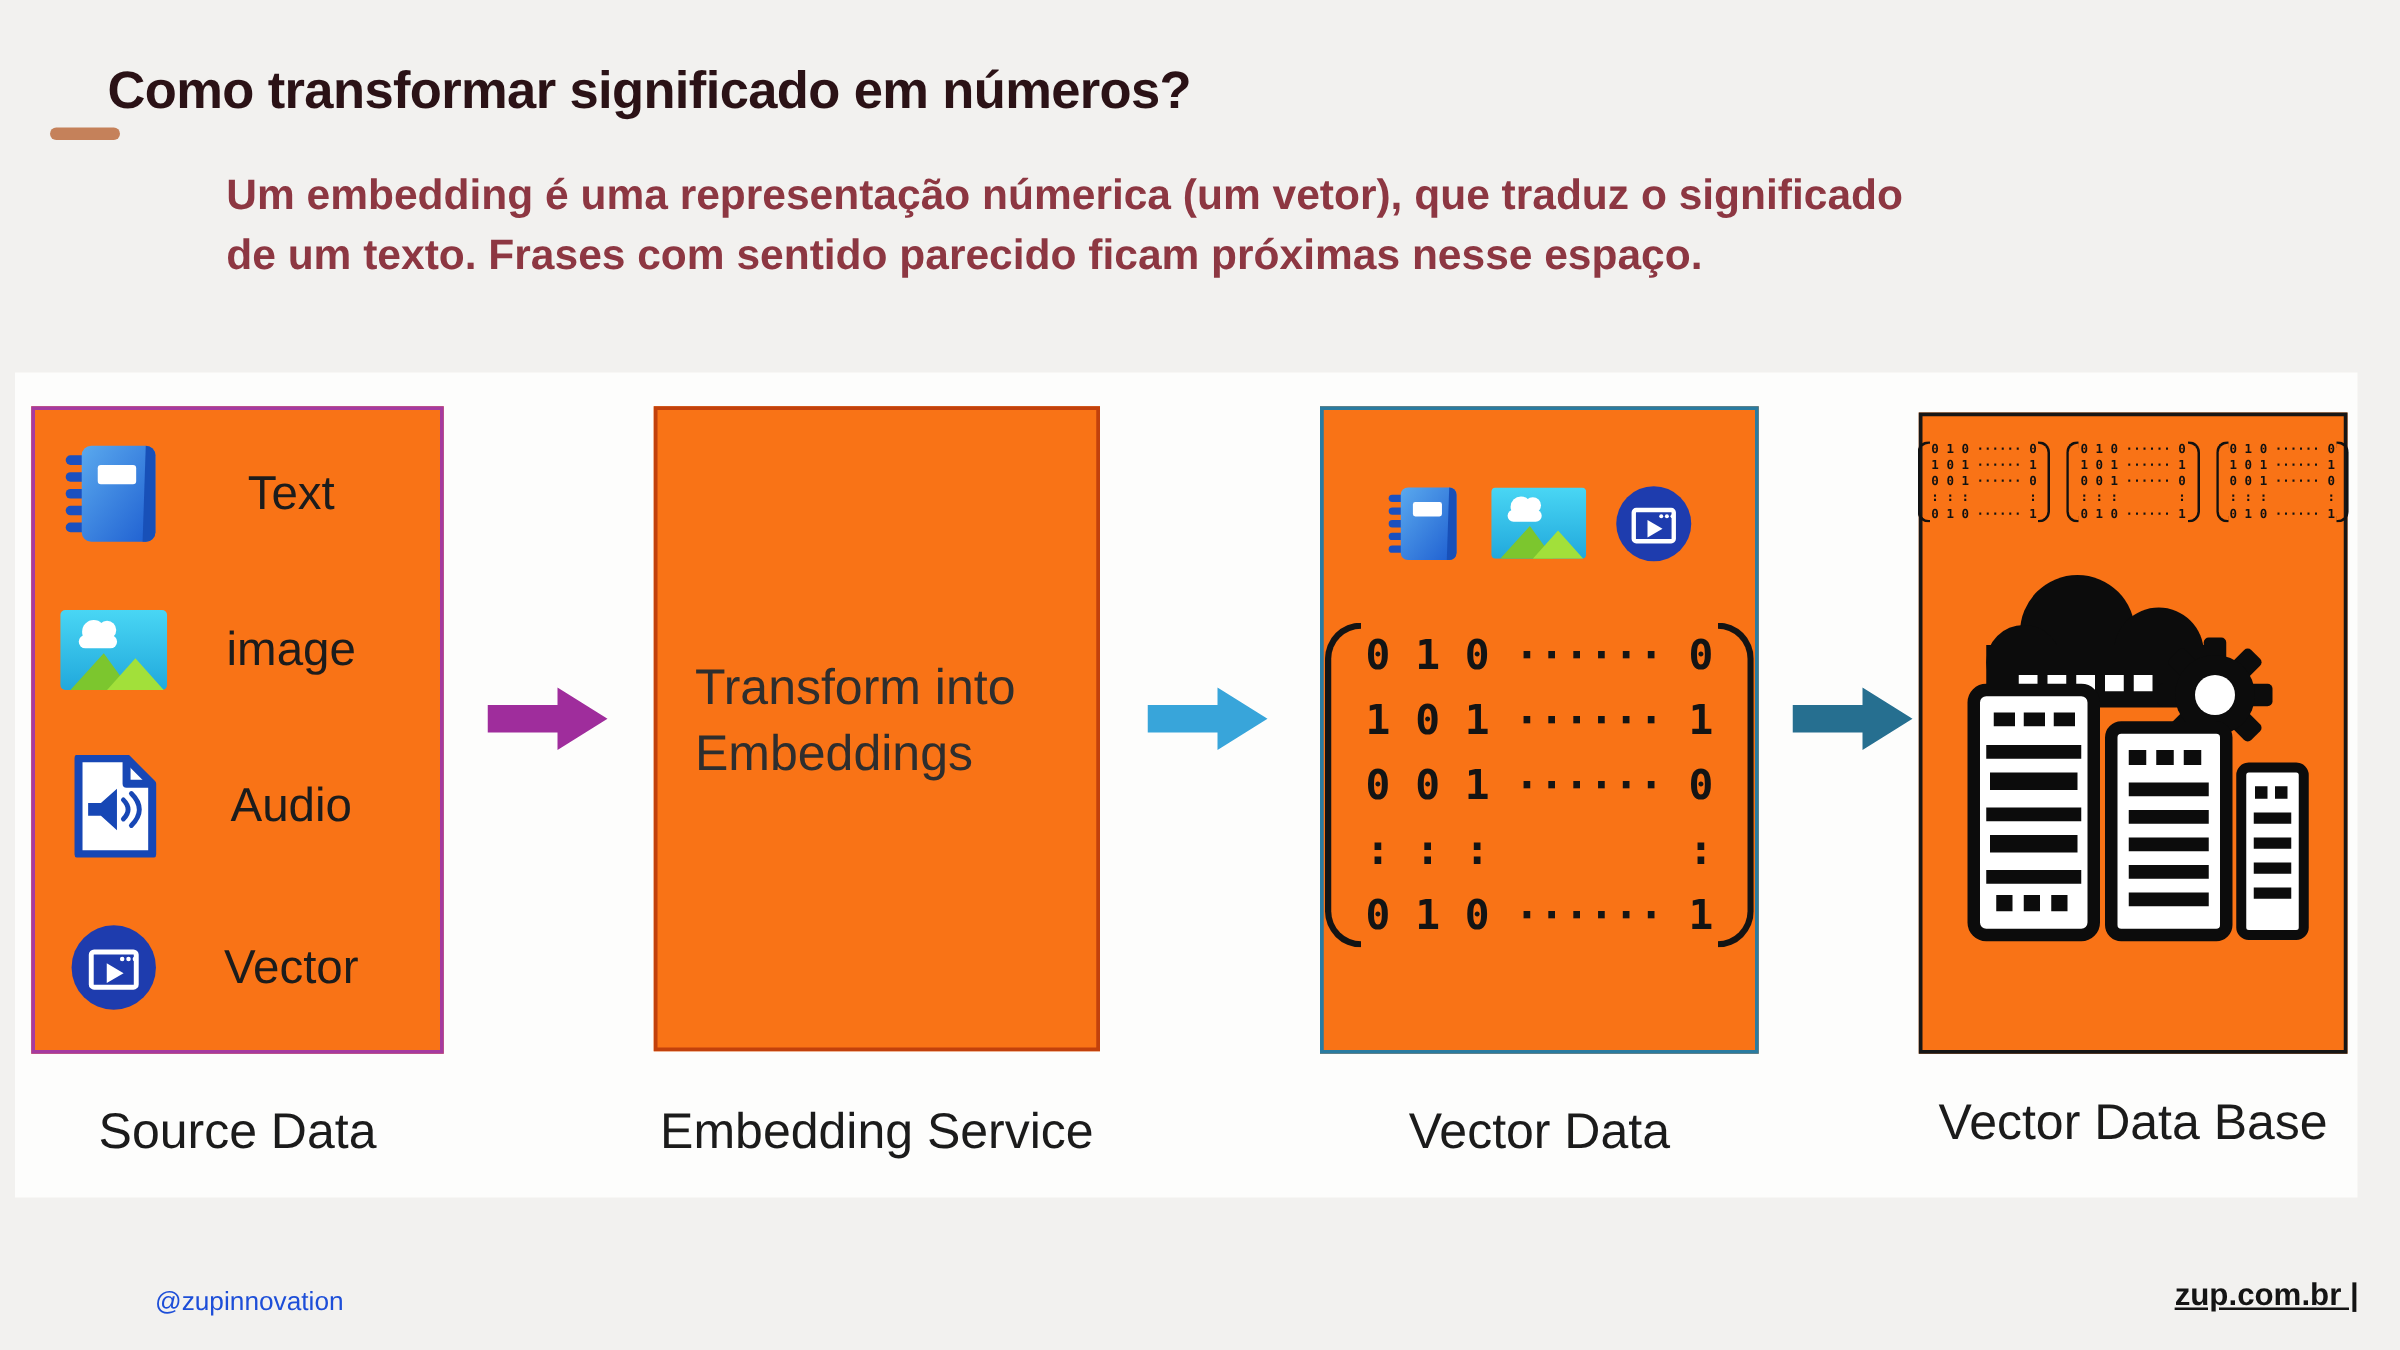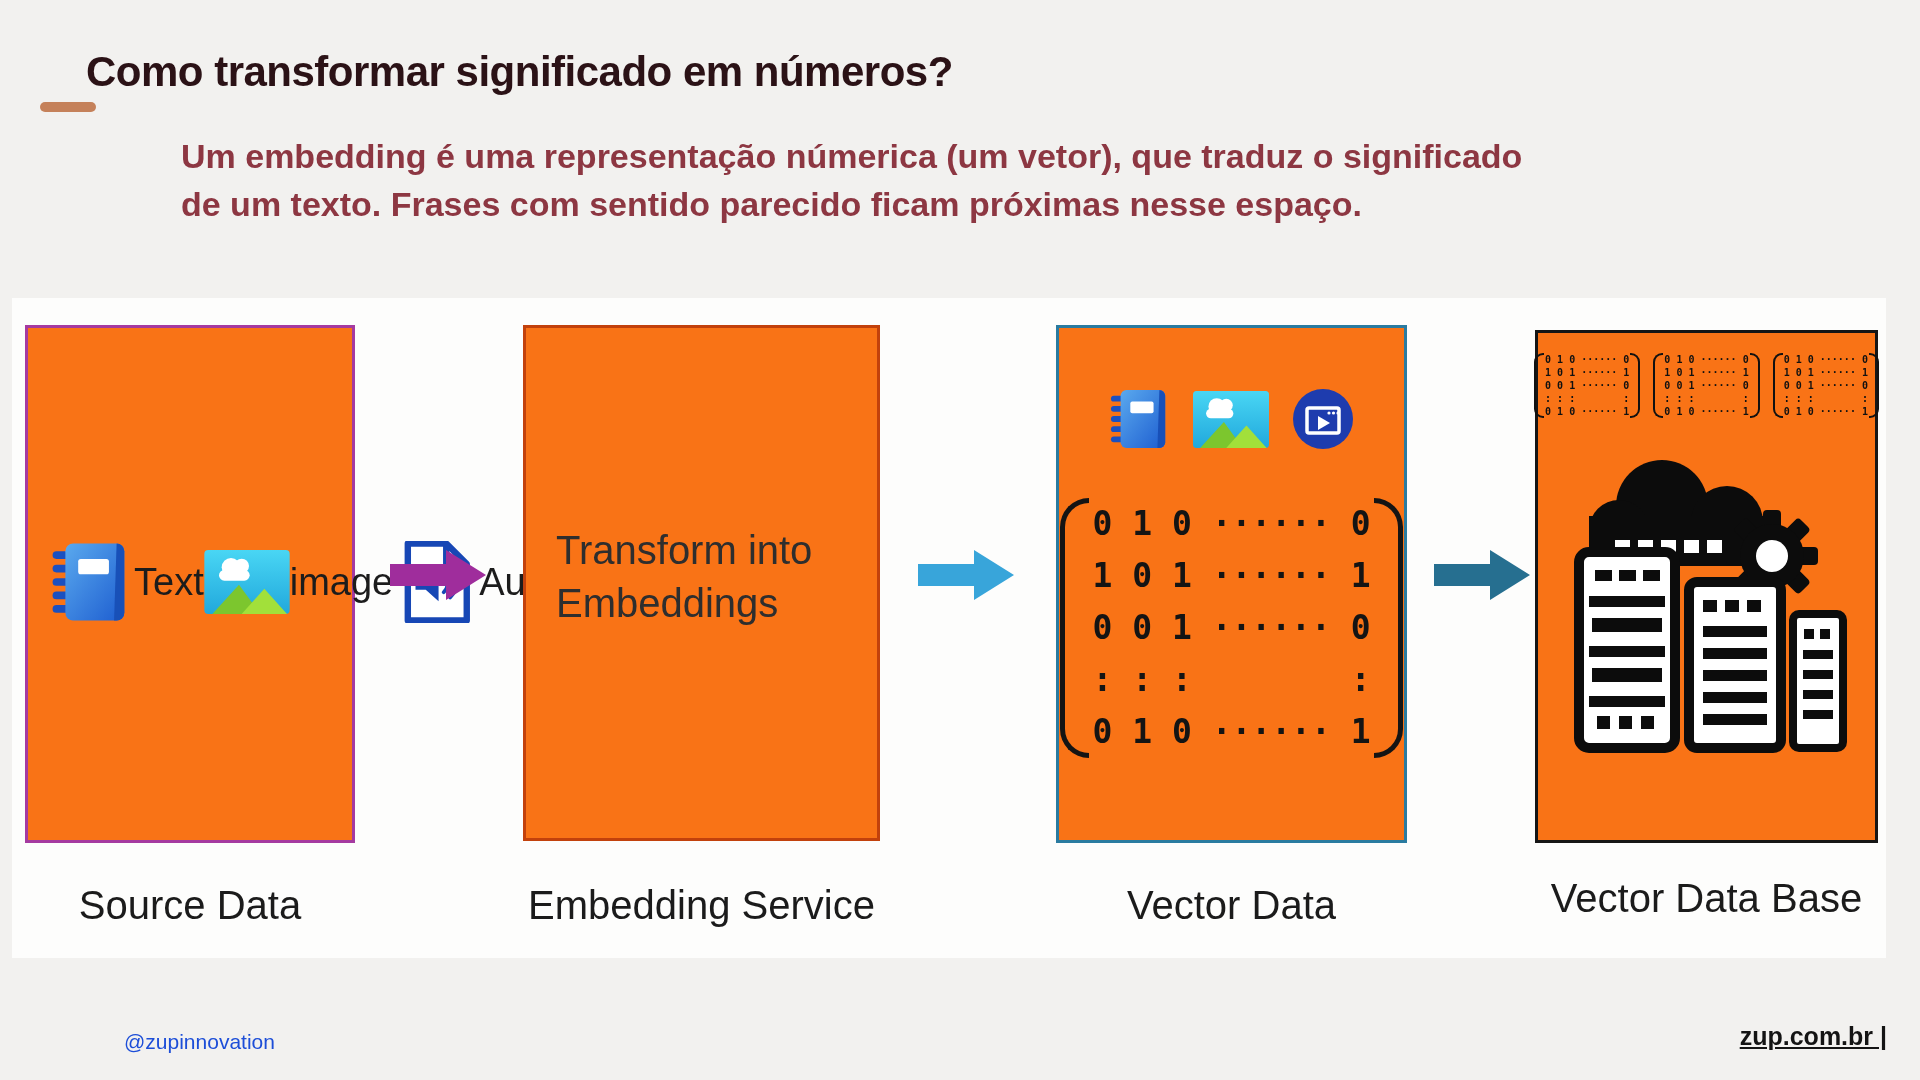--- a/index.html
+++ b/index.html
@@ -8,21 +8,21 @@
   .title{position:absolute;left:38px;top:20px;font-size:42px;font-weight:700;
          color:#2b1216;letter-spacing:-0.5px;margin-left:48px;}
   .title-dash{position:absolute;left:40px;top:102px;width:56px;height:10px;
          border-radius:5px;background:#c5815a;}
   .subtitle{position:absolute;left:181px;top:132px;font-size:34px;font-weight:700;
          color:#8d3742;line-height:48px;}
   .panel{position:absolute;left:12px;top:298px;width:1874px;height:660px;background:#fdfdfc;}
 
   .stage-box{position:absolute;box-sizing:border-box;background:#f97316;}
   .box-source{left:13px;top:27px;width:330px;height:518px;border:3px solid #a53aa0;
-         display:flex;justify-content:space-between;padding:26px 20px 30px 20px;}
+         display:flex;flex-direction:column;justify-content:space-between;padding:26px 20px 30px 20px;}
   .src-row{display:flex;align-items:center;}
   .src-icon{width:86px;display:flex;justify-content:center;align-items:center;flex:0 0 86px;}
   .src-label{flex:1;text-align:center;font-size:38px;color:#1c1c1c;}
 
   .box-embed{left:511px;top:27px;width:357px;height:516px;border:3px solid #c2410c;}
   .embed-text{position:absolute;left:30px;top:196px;font-size:40px;line-height:53px;color:#2e2e2e;}
 
   .box-vector{left:1044px;top:27px;width:351px;height:518px;border:3px solid #2a7ba0;
          display:flex;flex-direction:column;align-items:center;}
   .vec-icons{display:flex;align-items:center;gap:22px;margin-top:58px;height:70px;}
@@ -134,21 +134,21 @@
         <span class="src-icon">
           <svg width="72" height="72" viewBox="0 0 64 64">
             <circle cx="32" cy="32" r="30" fill="#1e3cae"></circle>
             <rect x="16" y="21" width="32" height="25" rx="2" fill="none" stroke="#ffffff" stroke-width="3.5"></rect>
             <circle cx="38" cy="26" r="1.6" fill="#ffffff"></circle>
             <circle cx="42.5" cy="26" r="1.6" fill="#ffffff"></circle>
             <circle cx="47" cy="26" r="1.6" fill="#ffffff"></circle>
             <polygon points="27,29 27,43 39,36" fill="#ffffff"></polygon>
           </svg>
         </span>
-        <span class="src-label">Source</span>
+        <span class="src-label">Vector</span>
       </div>
     </div>
 
     <svg class="flow-arrow arrow-1" viewBox="0 0 98 54">
       <path d="M0 16 H56 V2 L96 27 L56 52 V38 H0 Z" fill="#9f2d9c"></path>
     </svg>
 
     <div class="stage-box box-embed">
       <div class="embed-text">
         <div>Transform into</div>

